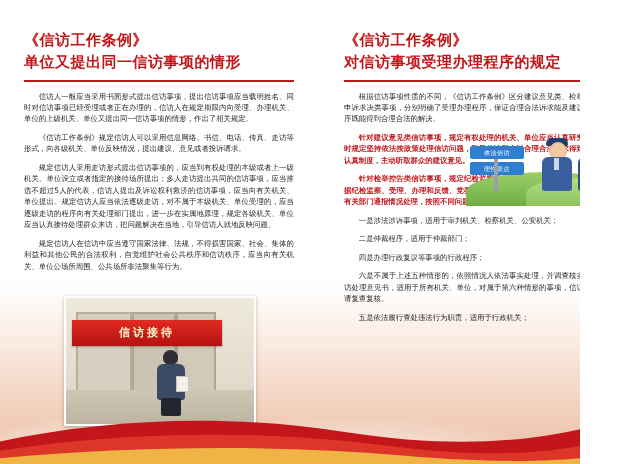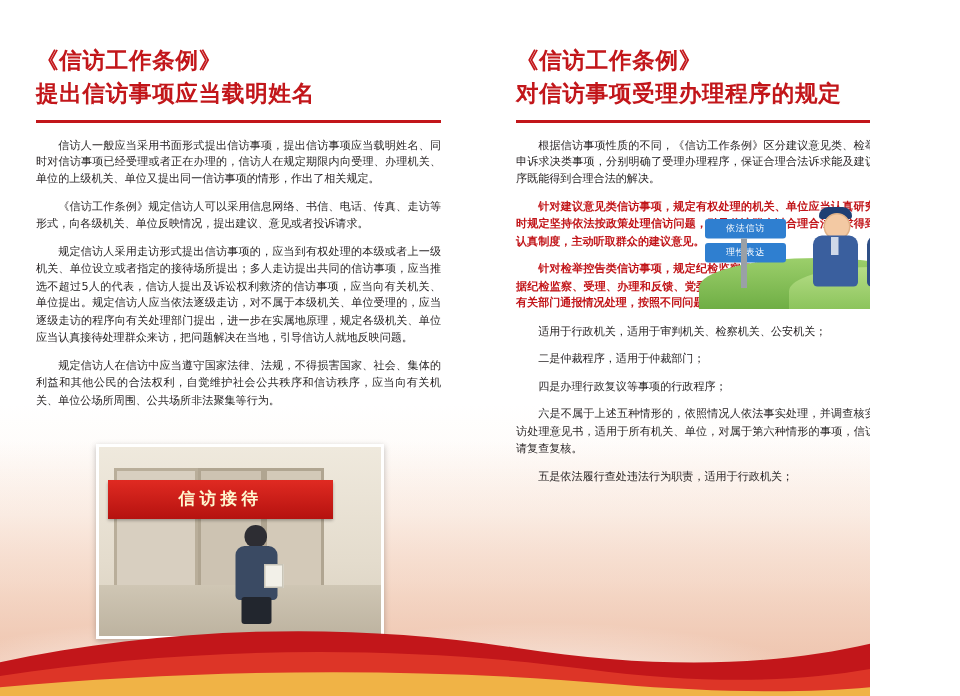--- a/index.html
+++ b/index.html
@@ -225,42 +225,42 @@
 </head>
 <body>
 
 <div id="poster">
 
   <div class="cloudwash"></div>
 
   <div class="col col-left">
     <div class="head">
       <span class="l1">《信访工作条例》</span>
-      <span class="l2">提出信访事项应当载明姓名</span>
+      <span class="l2">单位又提出同一信访事项的情形</span>
     </div>
     <div class="rule"></div>
     <div class="body-text">
       <p>信访人一般应当采用书面形式提出信访事项，提出信访事项应当载明姓名、同时对信访事项已经受理或者正在办理的，信访人在规定期限内向受理、办理机关、单位的上级机关、单位又提出同一信访事项的情形，作出了相关规定。</p>
       <p>《信访工作条例》规定信访人可以采用信息网络、书信、电话、传真、走访等形式，向各级机关、单位反映情况，提出建议、意见或者投诉请求。</p>
       <p>规定信访人采用走访形式提出信访事项的，应当到有权处理的本级或者上一级机关、单位设立或者指定的接待场所提出；多人走访提出共同的信访事项，应当推选不超过5人的代表，信访人提出及诉讼权利救济的信访事项，应当向有关机关、单位提出。规定信访人应当依法逐级走访，对不属于本级机关、单位受理的，应当逐级走访的程序向有关处理部门提出，进一步在实属地原理，规定各级机关、单位应当认真接待处理群众来访，把问题解决在当地，引导信访人就地反映问题。</p>
       <p>规定信访人在信访中应当遵守国家法律、法规，不得损害国家、社会、集体的利益和其他公民的合法权利，自觉维护社会公共秩序和信访秩序，应当向有关机关、单位公场所周围、公共场所非法聚集等行为。</p>
     </div>
   </div>
 
   <div class="col col-right">
     <div class="head">
       <span class="l1">《信访工作条例》</span>
       <span class="l2">对信访事项受理办理程序的规定</span>
     </div>
     <div class="rule"></div>
     <div class="body-text">
       <p>根据信访事项性质的不同，《信访工作条例》区分建议意见类、检举控告类、申诉求决类事项，分别明确了受理办理程序，保证合理合法诉求能及建议规定和程序既能得到合理合法的解决。</p>
       <p class="lead">针对建议意见类信访事项，规定有权处理的机关、单位应当认真研究论证；同时规定坚持依法按政策处理信访问题，引导信访群众以合理合法诉求得到人民群众认真制度，主动听取群众的建议意见。</p>
       <p class="lead">针对检举控告类信访事项，规定纪检监察机关或者有权处理机关、单位应当依据纪检监察、受理、办理和反馈、党委和政府信访部门门应当按照干部管理权限向有关部门通报情况处理，按照不同问题的信访情况。</p>
-      <p>适用于行政机关，适用于审判机关、检察机关、公安机关；</p>
+      <p>一是涉法涉诉事项，适用于审判机关、检察机关、公安机关；</p>
       <p>二是仲裁程序，适用于仲裁部门；</p>
       <p>四是办理行政复议等事项的行政程序；</p>
       <p>六是不属于上述五种情形的，依照情况人依法事实处理，并调查核实、出具信访处理意见书，适用于所有机关、单位，对属于第六种情形的事项，信访人可以申请复查复核。</p>
       <p>五是依法履行查处违法行为职责，适用于行政机关；</p>
     </div>
   </div>
 
   <div class="illus">
     <div class="hill"></div>
     <div class="hill2"></div>

